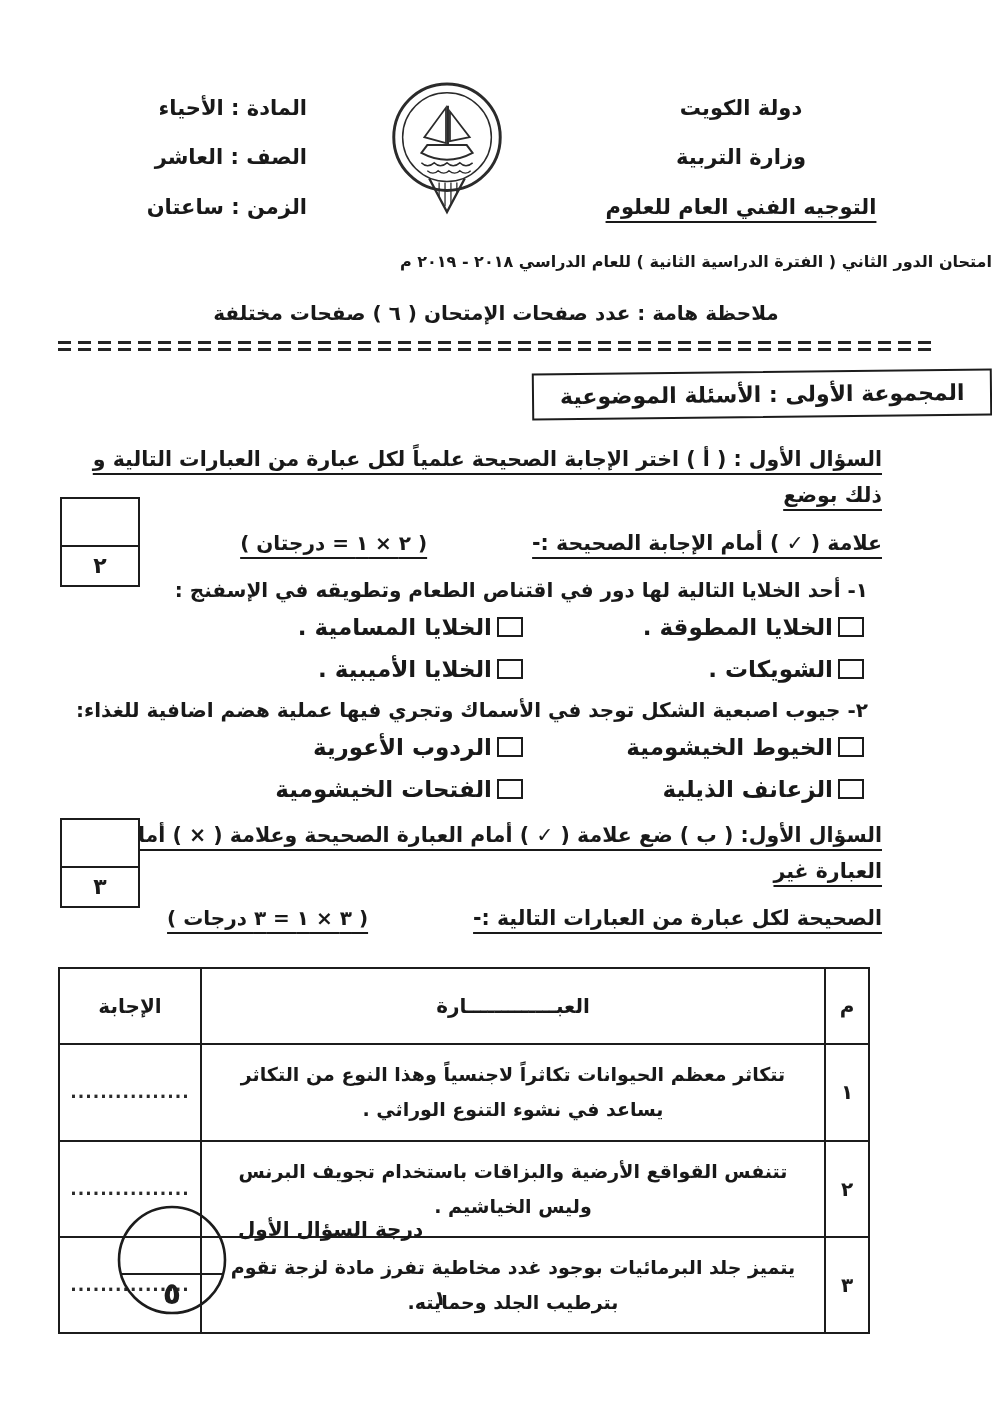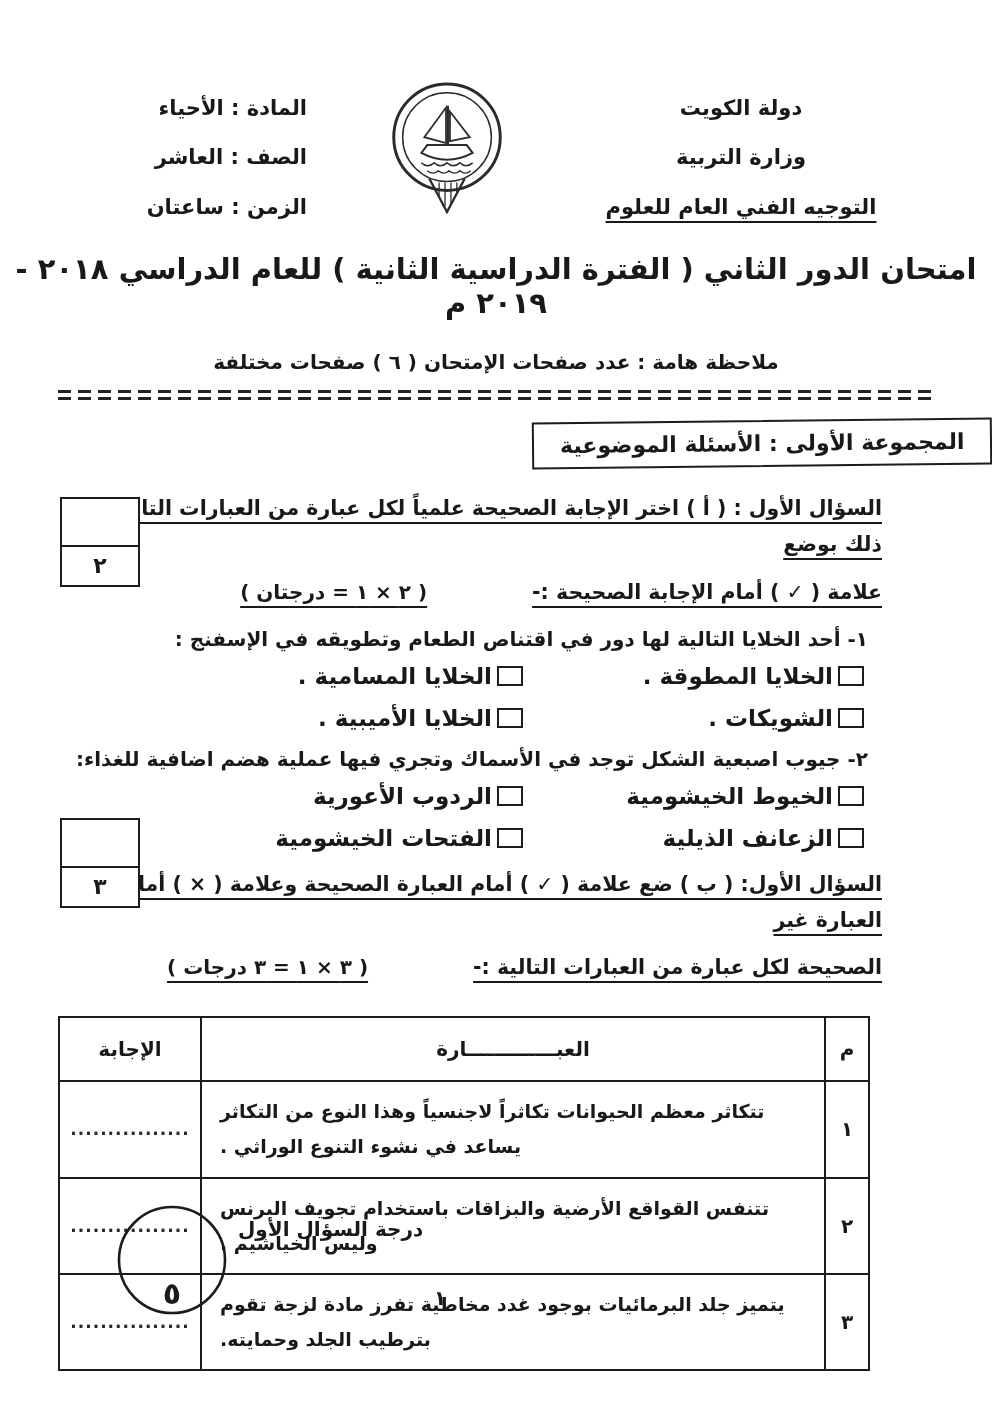--- a/index.html
+++ b/index.html
@@ -9,21 +9,21 @@
     direction:rtl;color:#191919;margin:0 auto;overflow:hidden;
   }
   
   .header{display:flex;justify-content:space-between;align-items:flex-start;margin:84px 96px 0 62px;}
   .ministry{width:310px;text-align:center;font-weight:bold;font-size:21px;line-height:2.35;}
   .ministry .underlined{text-decoration:underline;text-underline-offset:7px;text-decoration-thickness:2px;}
   .logo{width:120px;flex:0 0 auto;margin-top:-4px;}
   .logo svg{display:block;width:120px;height:138px;}
   .meta{width:245px;font-weight:bold;font-size:21px;line-height:2.35;text-align:right;}
   
-  .exam-title{margin-top:20px;text-align:center;font-weight:bold;font-size:29px;}
+  .exam-title{margin-top:20px;font-weight:bold;font-size:16px;}
   .note{margin-top:30px;text-align:center;font-weight:bold;font-size:20px;}
   .separator{margin:16px 58px 0;}
   .separator i{display:block;height:3px;margin-bottom:4px;
     background:repeating-linear-gradient(90deg,#242424 0 13px,transparent 13px 20px);}
   .group-wrap{margin-top:20px;text-align:right;}
   .group-box{display:inline-block;border:2.5px solid #1c1c1c;padding:9px 26px;font-weight:bold;font-size:22px;transform:rotate(-0.6deg);}
   
   .qsection{margin:24px 110px 0 62px;}
   .q-heading{display:block;font-weight:bold;font-size:20.5px;line-height:1.75;
     text-decoration:underline;text-underline-offset:7px;text-decoration-thickness:2px;}
@@ -36,25 +36,25 @@
   
   .score-box{position:absolute;left:60px;width:76px;border:2.5px solid #1c1c1c;background:#fff;
     font-weight:bold;font-size:22px;text-align:center;}
   .score-box .cell-top{height:46px;border-bottom:2.5px solid #1c1c1c;}
   .score-box .cell-bottom{height:38px;line-height:38px;}
   #score-box-a{top:497px;}
   #score-box-b{top:818px;}
   
   .tf-table{border-collapse:collapse;margin:30px 122px 0 0;width:812px;table-layout:fixed;background:#fff;}
   .tf-table th,.tf-table td{border:2.3px solid #1c1c1c;font-weight:bold;}
-  .tf-table th{font-size:20px;padding:19px 6px;text-align:center;}
+  .tf-table th{font-size:20px;padding:25px 6px;text-align:center;}
   .col-num{width:44px;}
   .col-answer{width:142px;}
   td.num-cell{text-align:center;font-size:20px;}
-  td.statement-cell{text-align:left;padding:12px 18px;font-size:19px;line-height:1.85;}
+  td.statement-cell{text-align:center;padding:12px 18px;font-size:19px;line-height:1.85;}
   td.answer-cell{text-align:center;font-size:17px;letter-spacing:1px;color:#2a2a2a;}
   
   .footer-label{position:absolute;top:1217px;left:238px;font-weight:bold;font-size:20px;direction:rtl;}
   .score-circle{position:absolute;top:1204px;left:116px;width:112px;height:112px;}
   .page-number{position:absolute;top:1286px;left:0;width:880px;text-align:center;font-weight:bold;font-size:20px;}
 </style>
 </head>
 <body>
 
 <div class="page">

